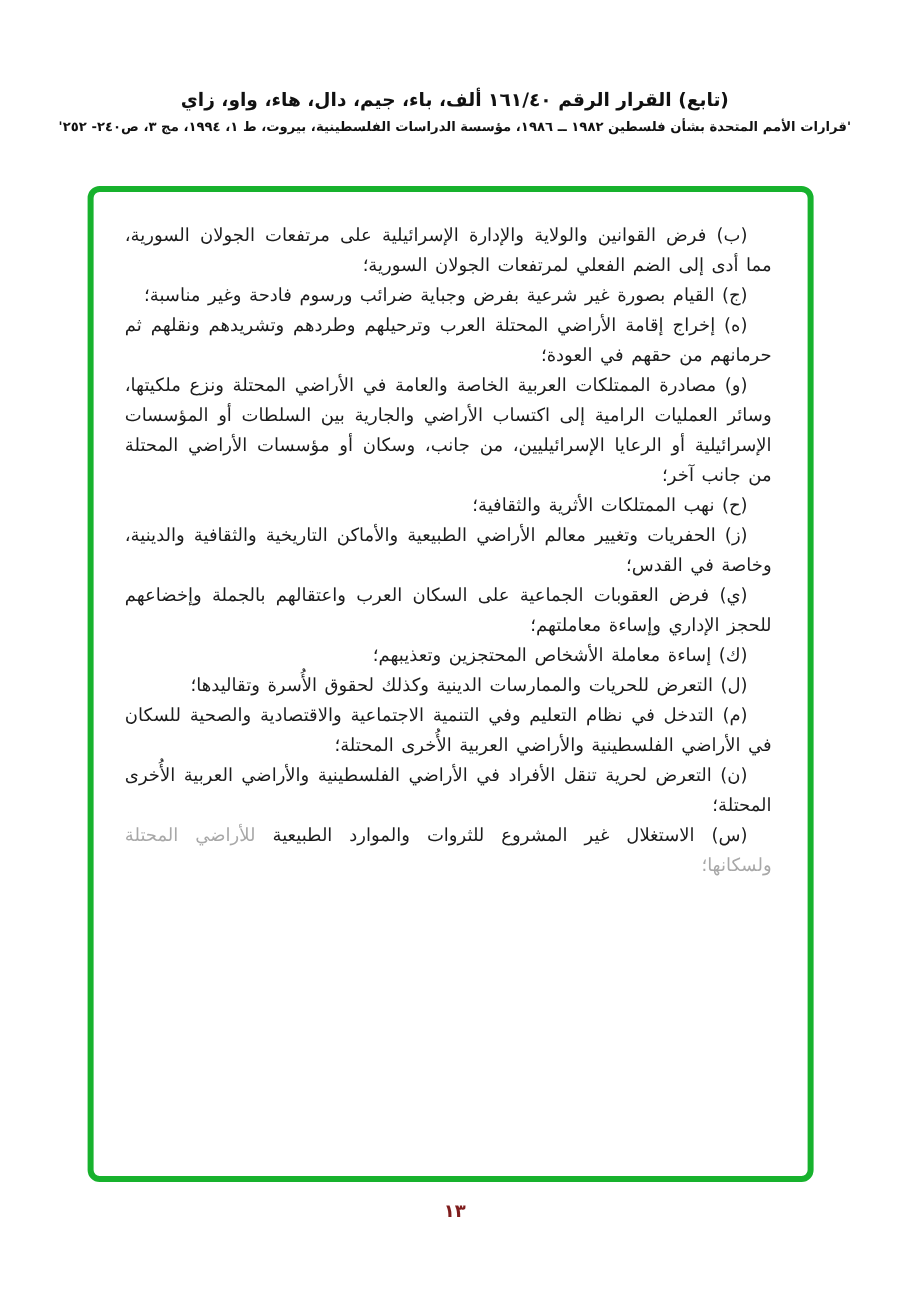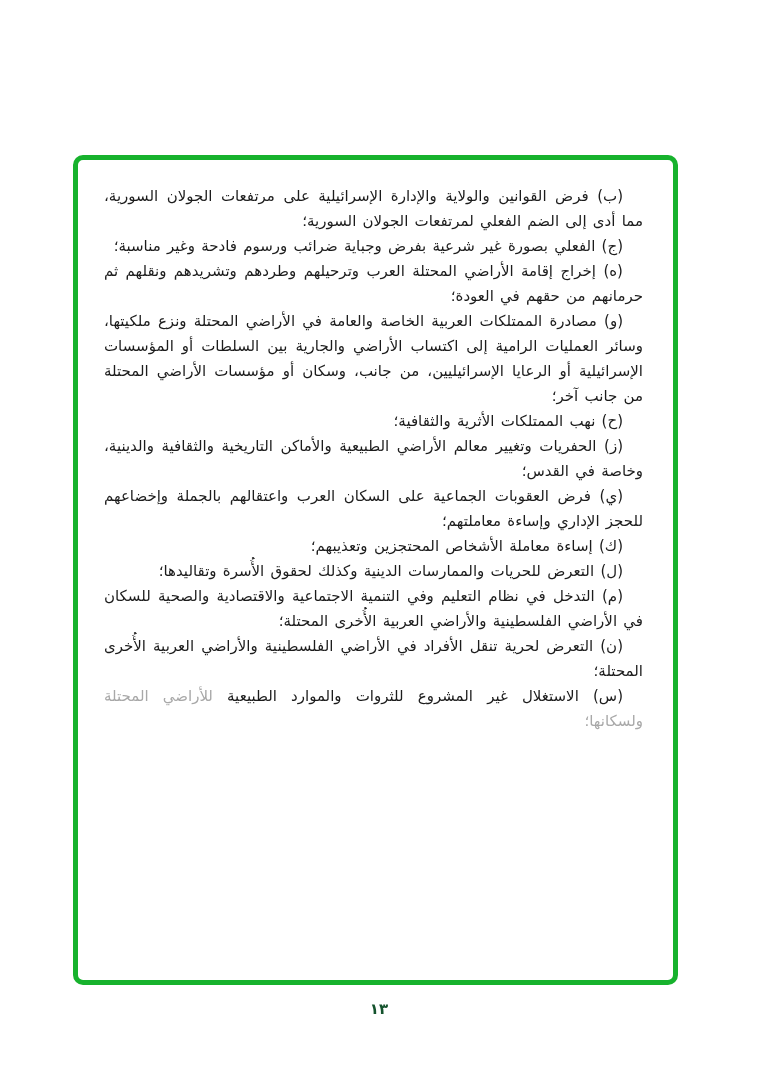--- a/index.html
+++ b/index.html
@@ -51,33 +51,37 @@
     margin:0;
     text-indent:20px;
   }
   .faded { color:#a8a8a8; }
   .page-number {
     position:absolute;
     top:1000px; left:0; right:0;
     text-align:center;
     font-size:15px;
     font-weight:bold;
-    color:#14532d;
+    color:#7f1d1d;
   }
 </style>
 </head>
 <body>
 
 <div class="page">
 
+  <div class="header">
+    <h1 class="doc-title">(تابع) القرار الرقم ١٦١/٤٠ ألف، باء، جيم، دال، هاء، واو، زاي</h1>
+    <p class="doc-source">'قرارات الأمم المتحدة بشأن فلسطين ١٩٨٢ ــ ١٩٨٦، مؤسسة الدراسات الفلسطينية، بيروت، ط ١، ١٩٩٤، مج ٣، ص٢٤٠- ٢٥٢'</p>
+  </div>
 
   <div class="highlight-box" style="border-color: rgb(23, 178, 45);">
     <div class="box-content">
       <p class="para"><span>(ب)</span> <span>فرض القوانين والولاية والإدارة الإسرائيلية على مرتفعات الجولان السورية، مما أدى إلى الضم الفعلي لمرتفعات الجولان السورية؛</span></p>
-      <p class="para"><span>(ج)</span> <span>الفعلي بصورة غير شرعية بفرض وجباية ضرائب ورسوم فادحة وغير مناسبة؛</span></p>
+      <p class="para"><span>(ج)</span> <span>القيام بصورة غير شرعية بفرض وجباية ضرائب ورسوم فادحة وغير مناسبة؛</span></p>
       <p class="para"><span>(ه)</span> <span>إخراج إقامة الأراضي المحتلة العرب وترحيلهم وطردهم وتشريدهم ونقلهم ثم حرمانهم من حقهم في العودة؛</span></p>
       <p class="para"><span>(و)</span> <span>مصادرة الممتلكات العربية الخاصة والعامة في الأراضي المحتلة ونزع ملكيتها، وسائر العمليات الرامية إلى اكتساب الأراضي والجارية بين السلطات أو المؤسسات الإسرائيلية أو الرعايا الإسرائيليين، من جانب، وسكان أو مؤسسات الأراضي المحتلة من جانب آخر؛</span></p>
       <p class="para"><span>(ح)</span> <span>نهب الممتلكات الأثرية والثقافية؛</span></p>
       <p class="para"><span>(ز)</span> <span>الحفريات وتغيير معالم الأراضي الطبيعية والأماكن التاريخية والثقافية والدينية، وخاصة في القدس؛</span></p>
       <p class="para"><span>(ي)</span> <span>فرض العقوبات الجماعية على السكان العرب واعتقالهم بالجملة وإخضاعهم للحجز الإداري وإساءة معاملتهم؛</span></p>
       <p class="para"><span>(ك)</span> <span>إساءة معاملة الأشخاص المحتجزين وتعذيبهم؛</span></p>
       <p class="para"><span>(ل)</span> <span>التعرض للحريات والممارسات الدينية وكذلك لحقوق الأُسرة وتقاليدها؛</span></p>
       <p class="para"><span>(م)</span> <span>التدخل في نظام التعليم وفي التنمية الاجتماعية والاقتصادية والصحية للسكان في الأراضي الفلسطينية والأراضي العربية الأُخرى المحتلة؛</span></p>
       <p class="para"><span>(ن)</span> <span>التعرض لحرية تنقل الأفراد في الأراضي الفلسطينية والأراضي العربية الأُخرى المحتلة؛</span></p>
       <p class="para"><span>(س)</span> <span>الاستغلال غير المشروع للثروات والموارد الطبيعية</span> <span class="faded">للأراضي المحتلة ولسكانها؛</span></p>

